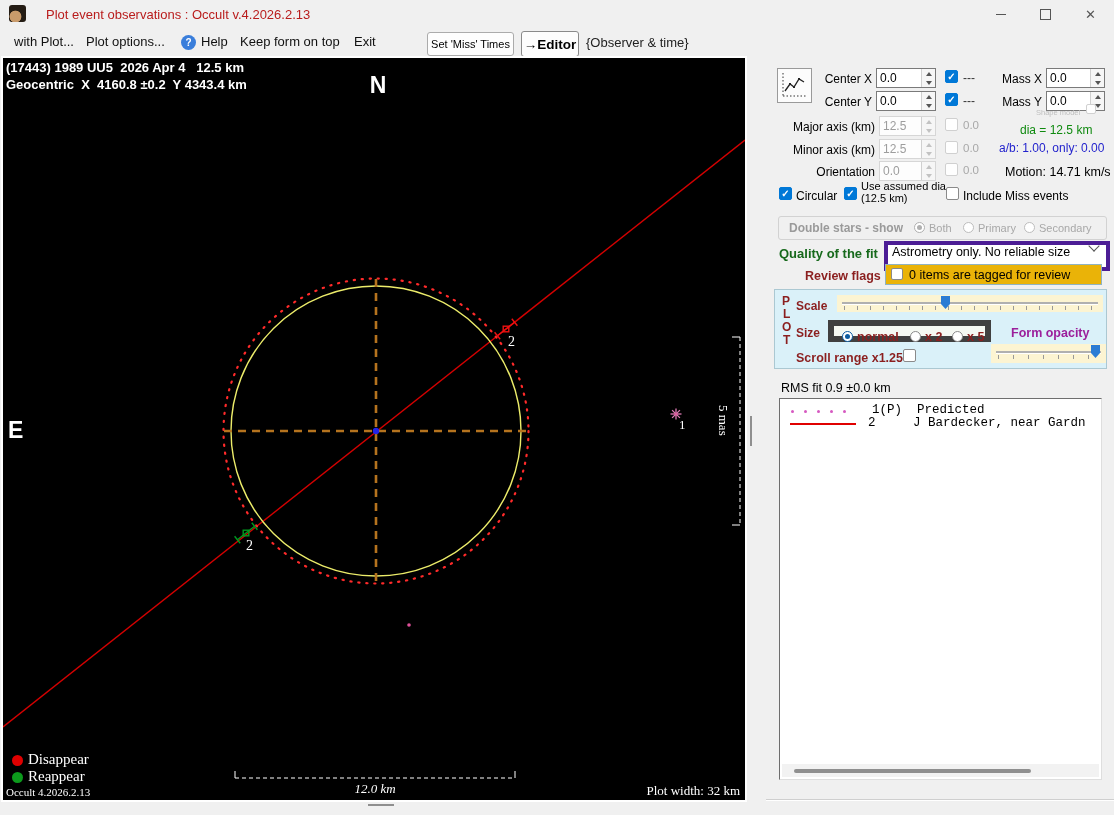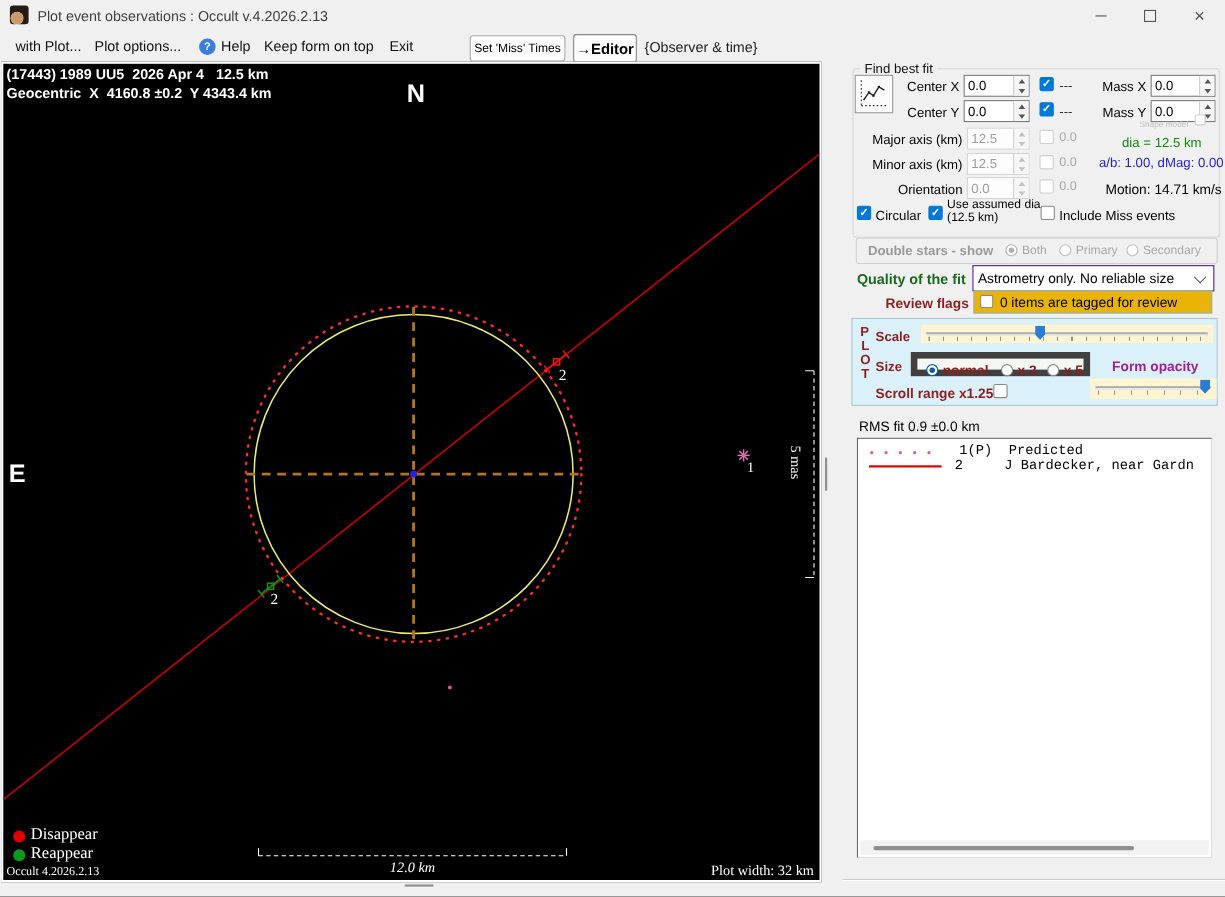--- a/index.html
+++ b/index.html
@@ -4,21 +4,21 @@
 <style>
   html,body{margin:0;padding:0}
   #frame{position:relative;width:1114px;height:815px;background:#f0f0f0;overflow:hidden;
          outline:1px solid #8a8a8a;font-family:"Liberation Sans",sans-serif}
   .abs{position:absolute}
   .lbl{position:absolute;font:12px "Liberation Sans",sans-serif;color:#000;white-space:nowrap}
   .rt{text-align:right}
   .b{font-weight:bold}
   
   #titlebar{position:absolute;left:0;top:0;width:1114px;height:28px;background:#f0f0f0}
-  #titletext{position:absolute;left:34px;top:7px;font:13px "Liberation Sans",sans-serif;color:#404040;white-space:nowrap}
+  #titletext{position:absolute;left:46px;top:7px;font:13px "Liberation Sans",sans-serif;color:#b91c1c;white-space:nowrap}
   .winbtn{position:absolute;top:0;width:45px;height:28px;display:flex;align-items:center;justify-content:center;color:#555}
   #menubar{position:absolute;left:0;top:28px;width:1114px;height:28px;background:#f0f0f0}
   .menuitem{position:absolute;top:6px;font:13px "Liberation Sans",sans-serif;color:#111;white-space:nowrap;cursor:default}
   .toolbtn{position:absolute;background:#fdfdfd;border:1px solid #ababab;border-radius:3px;display:flex;align-items:center;justify-content:center;white-space:nowrap}
   
   #plotwrap{position:absolute;left:1px;top:56px;width:742px;height:742px;background:#000;border:2px solid #fff}
   .plbl{position:absolute;color:#fff;white-space:pre}
   .serif{font-family:"Liberation Serif",serif}
   
   .group{position:absolute;border:1px solid #d8d8d8;border-radius:3px}
@@ -46,21 +46,21 @@
   .radio.dis.sel{border-color:#b0b0b0}
   .radio.dis.sel::after{background:#b0b0b0}
   
   .slider{position:absolute;background:#fcf4d2}
   .groove{position:absolute;left:5px;right:5px;top:7px;height:2px;background:#b0b0b0;border-bottom:1px solid #fff}
   .ticks{position:absolute;left:7px;right:7px;top:11px;height:4px;
          background:repeating-linear-gradient(90deg,#999 0,#999 1px,transparent 1px,transparent 13px)}
   .thumb{position:absolute;top:1px;width:9px;height:13px;background:#2b7cd4;
          clip-path:polygon(0 0,100% 0,100% 62%,50% 100%,0 62%)}
   
-  .combo{position:absolute;background:#fff;border:1px solid #4c1d95;display:flex;align-items:center}
+  .combo{position:absolute;background:#fff;border:4px solid #4c1d95;display:flex;align-items:flex-start}
   .chev{width:7px;height:7px;border-right:1.5px solid #555;border-bottom:1.5px solid #555;transform:rotate(45deg);margin-top:-3px}
   
   #listbox{position:absolute;left:779px;top:398px;width:323px;height:382px;background:#fff;box-sizing:border-box;
            border:1px solid;border-color:#6e6e6e #dedede #dedede #6e6e6e;overflow:hidden}
   .mono{font:12.5px "Liberation Mono",monospace;white-space:pre;color:#000;position:absolute}
   .dot{position:absolute;width:3px;height:3px;border-radius:50%;background:#d659c1}
   #panelplot{position:absolute;left:774px;top:289px;width:333px;height:80px;background:#daf1f9;border:1px solid #abc8d2;box-sizing:border-box}
   .redlbl{position:absolute;font:bold 12px "Liberation Sans",sans-serif;color:#8b1f1f;white-space:nowrap}
 </style>
 </head>
@@ -162,23 +162,20 @@
     <div class="plbl serif" style="left:25px;top:693px;font-size:15px">Disappear</div>
     <div class="abs" style="left:9px;top:714px;width:11px;height:11px;border-radius:50%;background:#0c9a1c"></div>
     <div class="plbl serif" style="left:25px;top:710px;font-size:15px">Reappear</div>
     <div class="plbl serif" style="left:3px;top:728px;font-size:11px">Occult 4.2026.2.13</div>
     <div class="plbl serif" style="left:597px;top:725px;width:140px;text-align:right;font-size:13px">Plot width: 32 km</div>
   </div>
 
   <div class="abs" style="left:750px;top:416px;width:2px;height:30px;background:#8f8f8f"></div>
   <div class="abs" style="left:368px;top:804px;width:26px;height:2px;background:#8f8f8f"></div>
 
-  <div class="group" style="left:775px;top:62px;width:332px;height:152px">
-    <span class="gtitle">Find best fit</span>
-  </div>
   <div class="abs" style="left:777px;top:68px;width:33px;height:33px;background:#fcfcfc;border:1px solid #9a9a9a">
     <svg width="31" height="31" viewBox="0 0 31 31">
       <line x1="5" y1="4" x2="5" y2="27" stroke="#333" stroke-width="1" stroke-dasharray="1.5 2"></line>
       <line x1="5" y1="27" x2="28" y2="27" stroke="#333" stroke-width="1" stroke-dasharray="1.5 2"></line>
       <polyline points="7,22 12,15 16,18 21,10 26,13" fill="none" stroke="#222" stroke-width="1.3"></polyline>
       <g fill="#222">
           <rect x="11" y="14" width="2" height="2"></rect>
           <rect x="15" y="17" width="2" height="2"></rect>
           <rect x="20" y="9" width="2" height="2"></rect>
         </g>
@@ -265,21 +262,21 @@
         <span class="sb">
           <i class="triu"></i>
         </span>
         <span class="sb">
           <i class="trid"></i>
         </span>
       </span>
   </div>
   <span class="cb dis" style="left:945px;top:141px"></span>
   <span class="lbl" style="left:963px;top:142px;color:#a8a8a8;font-size:11.5px">0.0</span>
-  <span class="lbl" style="left:999px;top:141px;color:#2323cd">a/b: 1.00, dMag: 0.00</span>
+  <span class="lbl" style="left:999px;top:141px;color:#2323cd">a/b: 1.00, only: 0.00</span>
 
   <span class="lbl rt" style="left:788px;top:165px;width:87px">Orientation</span>
   <div class="spin dis" style="left:879px;top:161px;width:55px">
     <span class="v">0.0</span>
     <span class="btns">
         <span class="sb">
           <i class="triu"></i>
         </span>
         <span class="sb">
           <i class="trid"></i>

